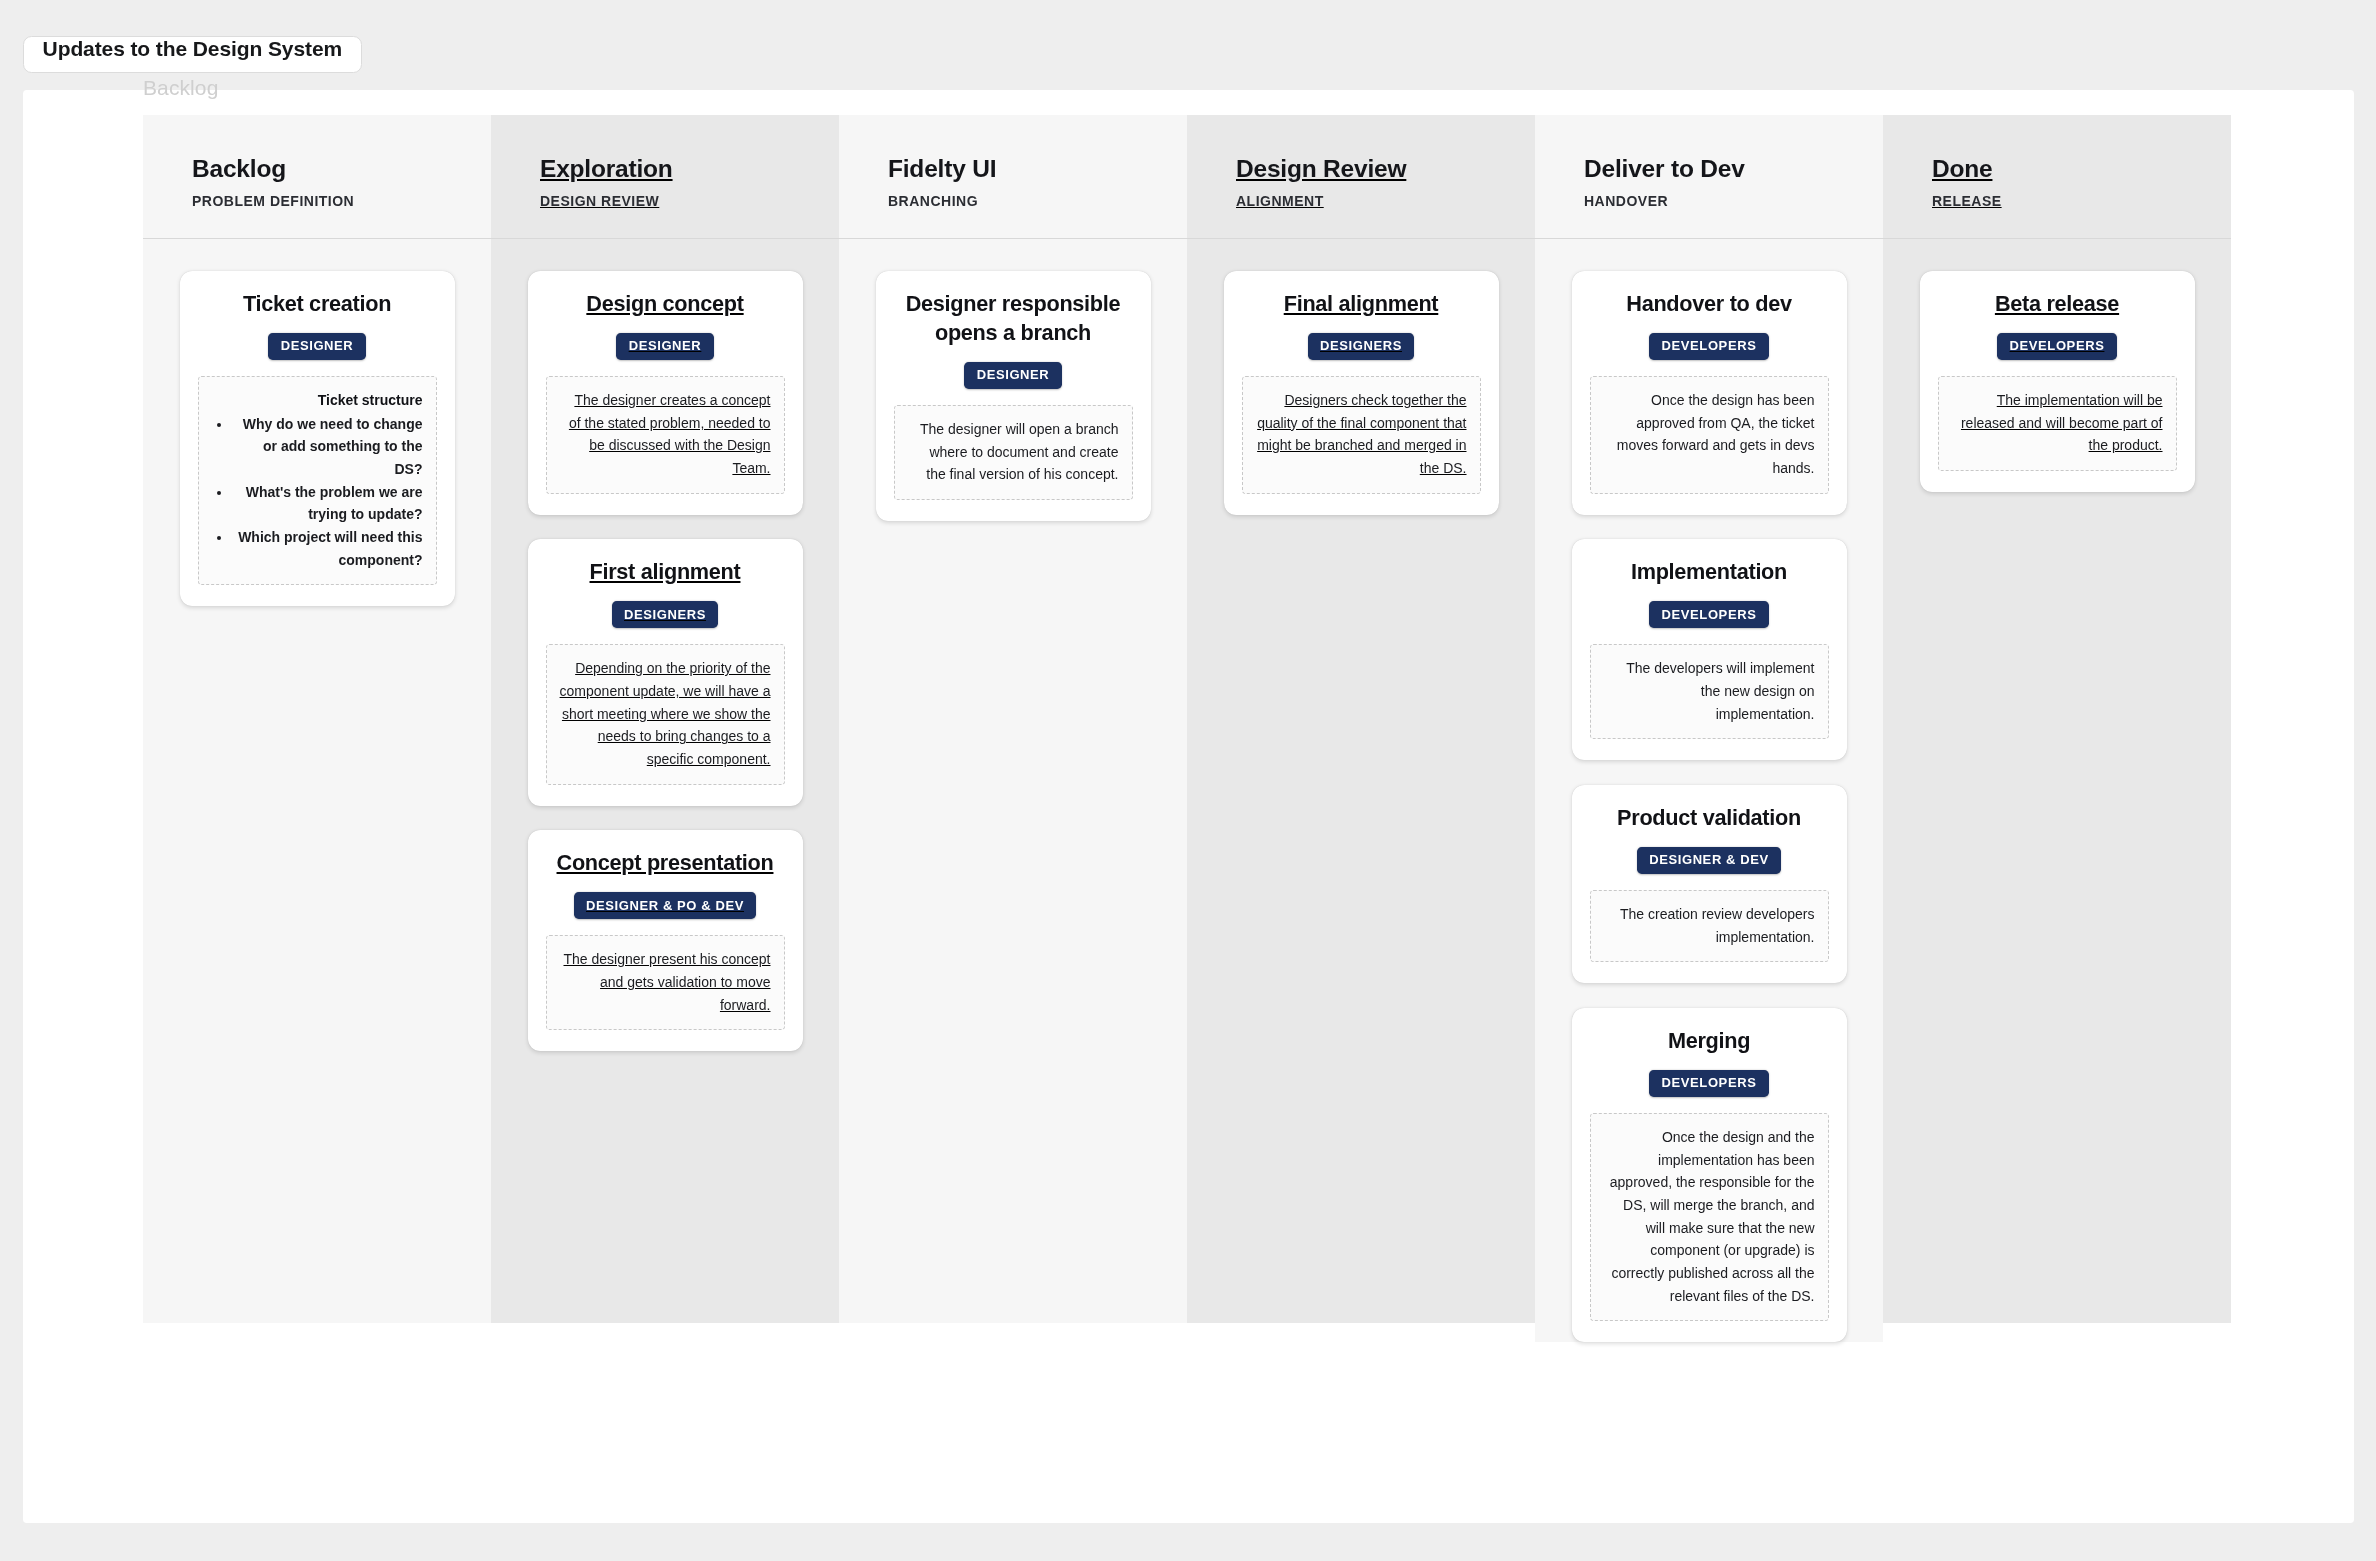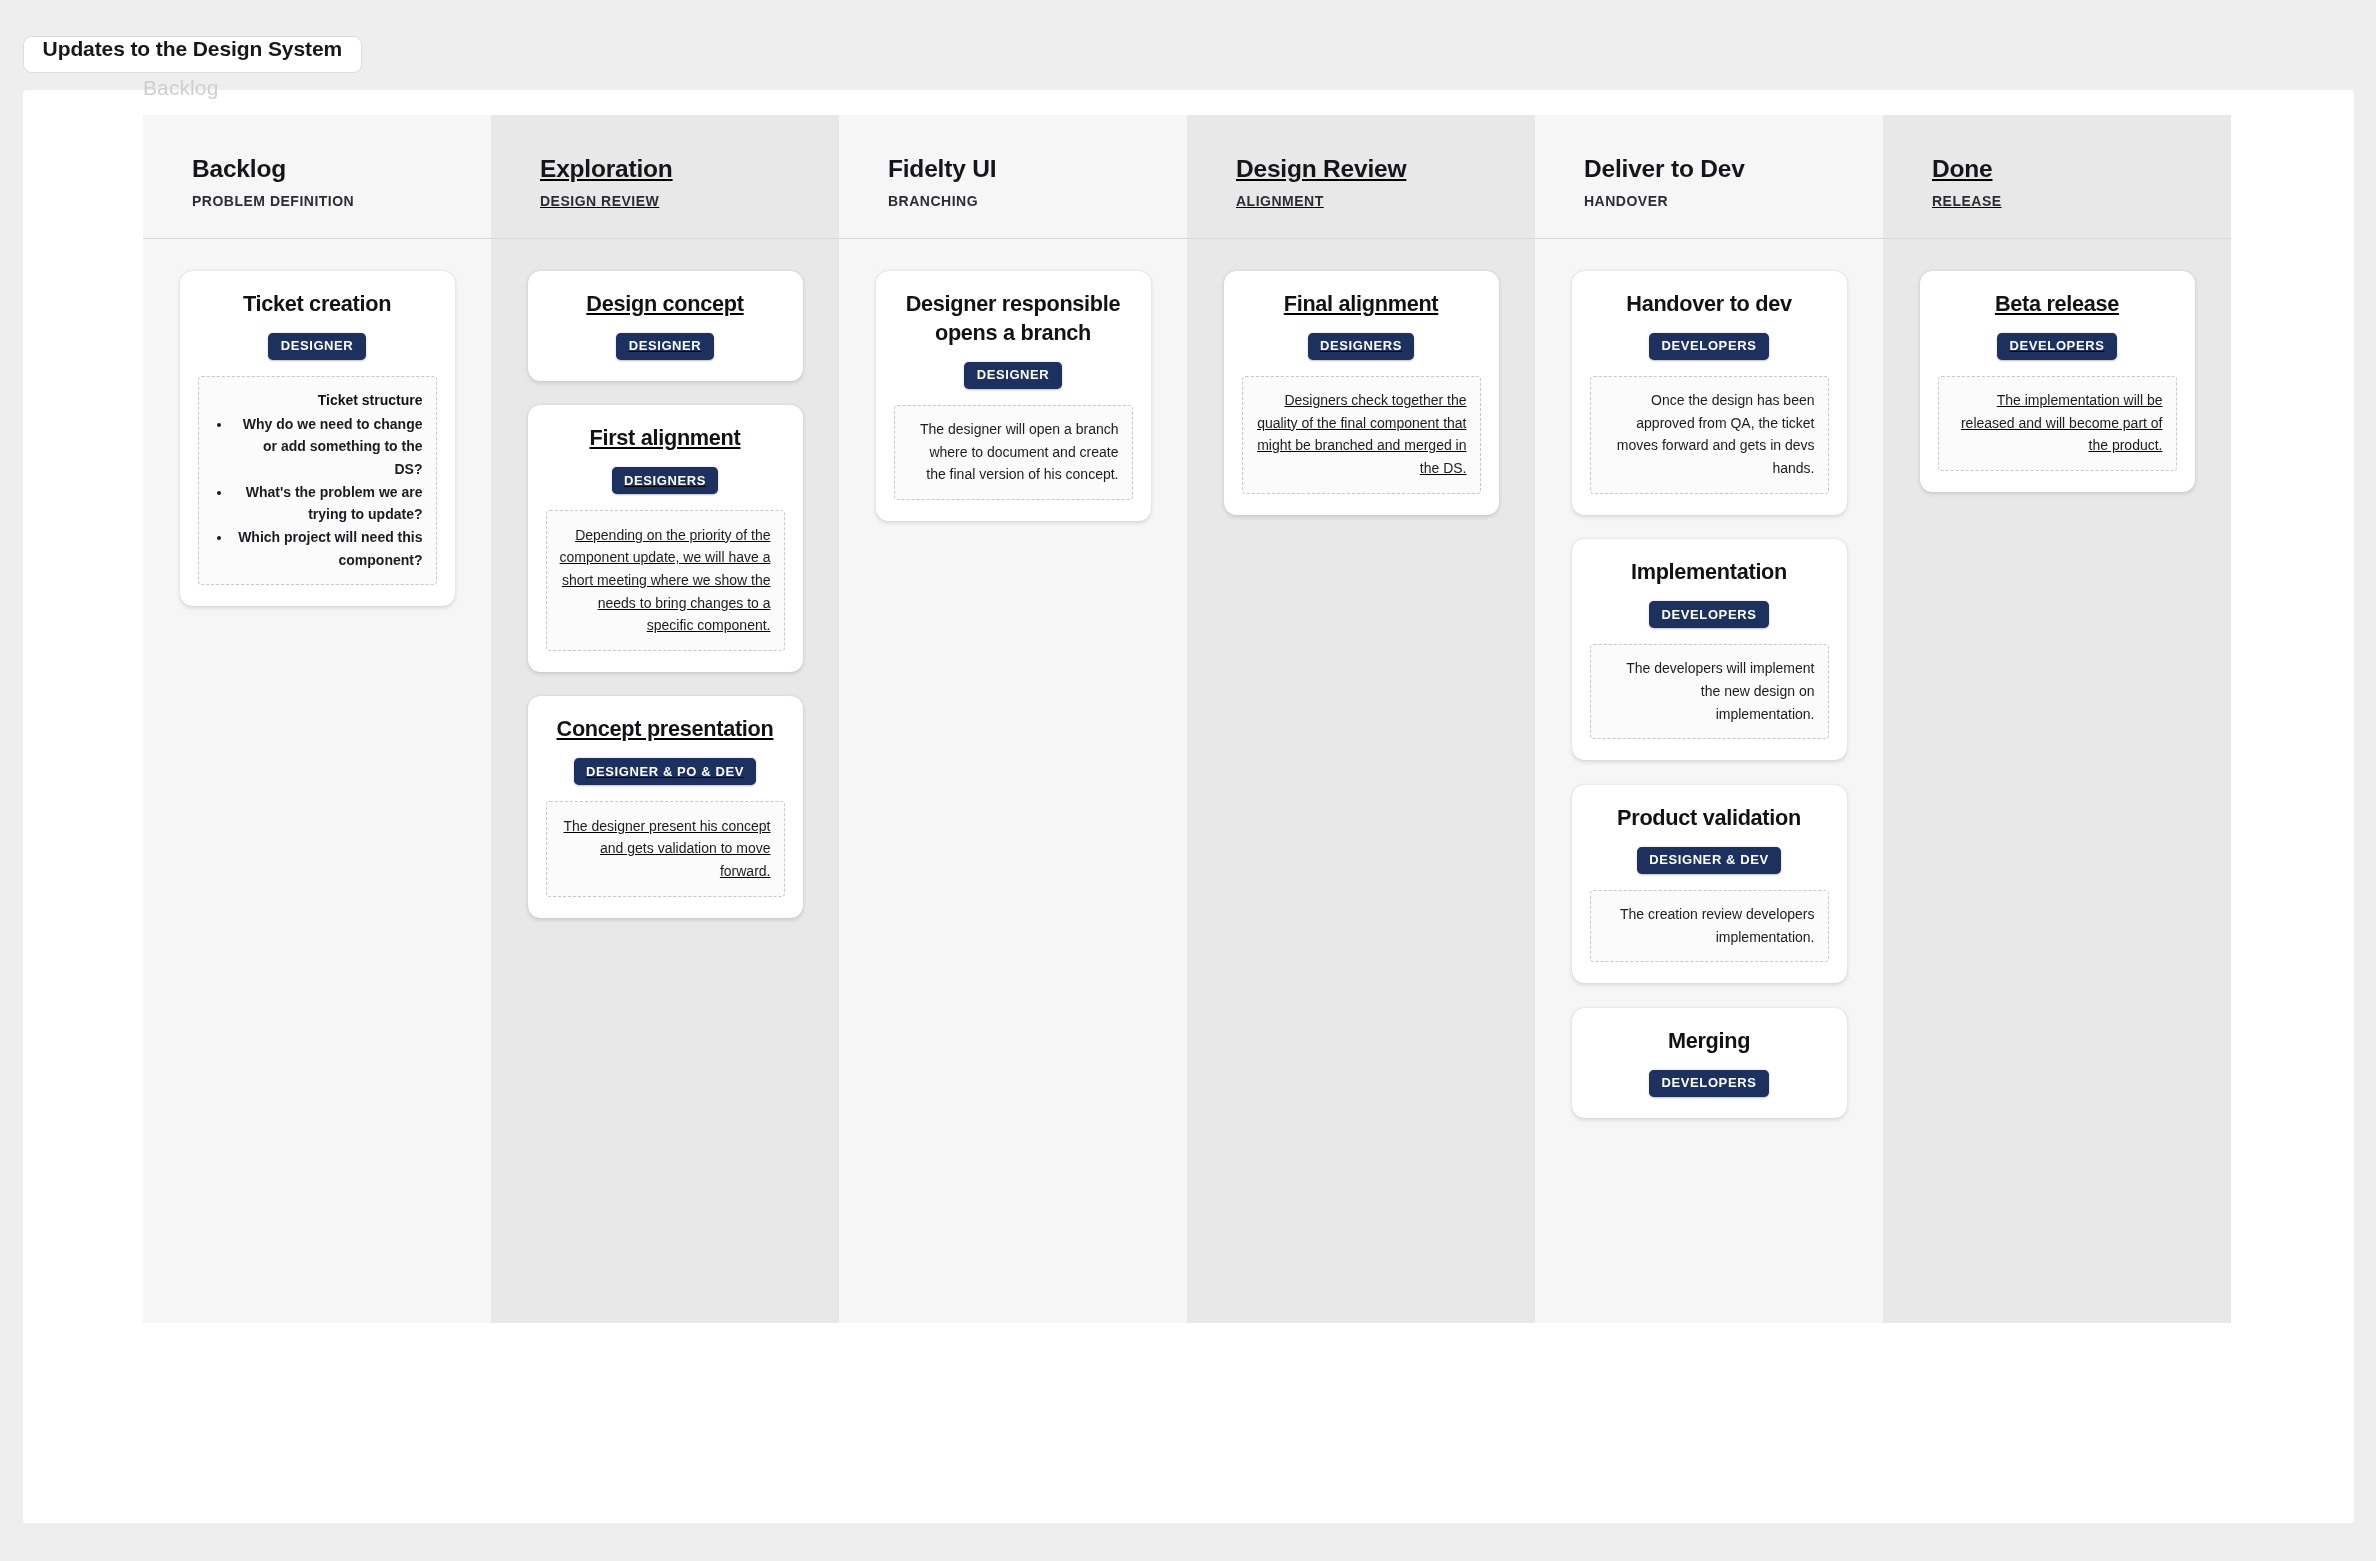--- a/index.html
+++ b/index.html
@@ -202,20 +202,21 @@
     </div>
     <div class="board-column shade-dark">
       <div class="column-header">
         <div class="column-title">Exploration</div>
         <div class="column-subtitle">DESIGN REVIEW</div>
       </div>
       <div class="column-cards">
         <div class="card">
           <div class="card-title">Design concept</div>
           <div class="card-badge">DESIGNER</div>
+          <div class="card-note"><span>The designer creates a concept of the stated problem, needed to be discussed with the Design Team.</span></div>
         </div>
         <div class="card">
           <div class="card-title">First alignment</div>
           <div class="card-badge">DESIGNERS</div>
           <div class="card-note"><span>Depending on the priority of the component update, we will have a short meeting where we show the needs to bring changes to a specific component.</span></div>
         </div>
         <div class="card">
           <div class="card-title">Concept presentation</div>
           <div class="card-badge">DESIGNER &amp; PO &amp; DEV</div>
           <div class="card-note"><span>The designer present his concept and gets validation to move forward.</span></div>
@@ -265,20 +266,21 @@
           <div class="card-note"><span>The developers will implement the new design on implementation.</span></div>
         </div>
         <div class="card">
           <div class="card-title">Product validation</div>
           <div class="card-badge">DESIGNER &amp; DEV</div>
           <div class="card-note"><span>The creation review developers implementation.</span></div>
         </div>
         <div class="card">
           <div class="card-title">Merging</div>
           <div class="card-badge">DEVELOPERS</div>
+          <div class="card-note"><span>Once the design and the implementation has been approved, the responsible for the DS, will merge the branch, and will make sure that the new component (or upgrade) is correctly published across all the relevant files of the DS.</span></div>
         </div>
       </div>
     </div>
     <div class="board-column shade-dark">
       <div class="column-header">
         <div class="column-title">Done</div>
         <div class="column-subtitle">RELEASE</div>
       </div>
       <div class="column-cards">
         <div class="card">

